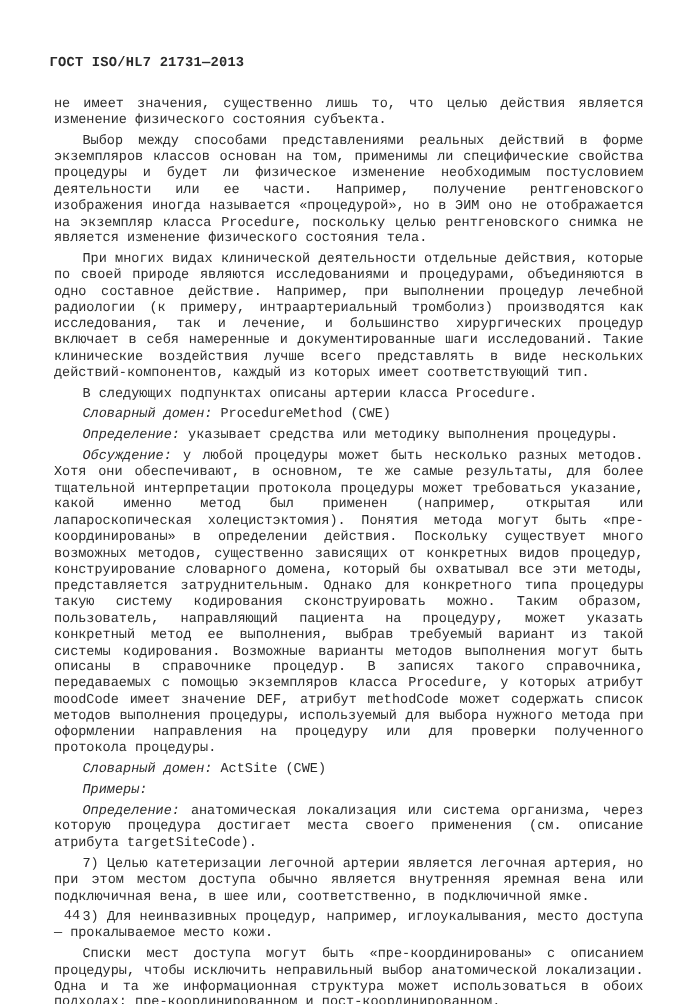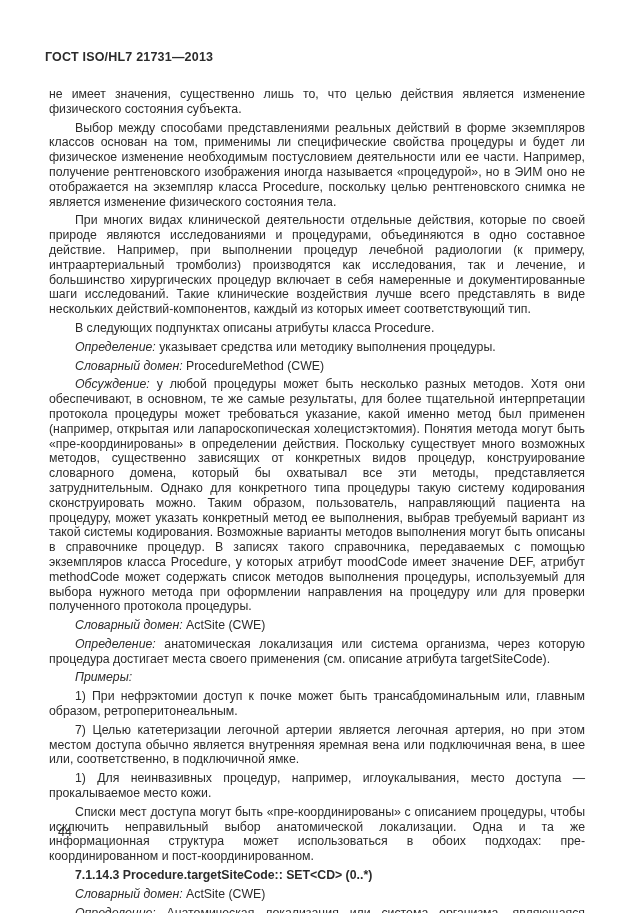--- a/index.html
+++ b/index.html
@@ -5,21 +5,21 @@
   html, body {
     margin: 0;
     padding: 0;
     background: #ffffff;
   }
   .page {
     position: relative;
     width: 630px;
     height: 913px;
     background: #ffffff;
-    font-family: Liberation Sans, sans-serif;
+    font-family: Liberation Mono, monospace;
     color: #2b2b2b;
     overflow: hidden;
   }
   .doc-header {
     position: absolute;
     left: 45px;
     top: 50px;
     font-size: 12.5px;
     font-weight: bold;
     letter-spacing: 0.2px;
@@ -58,30 +58,29 @@
 <body>
 
 <div class="page">
   <div class="doc-header">ГОСТ ISO/HL7 21731—2013</div>
 
   <div class="content">
 
   <p class="para body no-indent">не имеет значения, существенно лишь то, что целью действия является изменение физического состояния субъекта.</p>
       <p class="para body">Выбор между способами представлениями реальных действий в форме экземпляров классов основан на том, применимы ли специфические свойства процедуры и будет ли физическое изменение необходимым постусловием деятельности или ее части. Например, получение рентгеновского изображения иногда называется «процедурой», но в ЭИМ оно не отображается на экземпляр класса Procedure, поскольку целью рентгеновского снимка не является изменение физического состояния тела.</p>
       <p class="para body">При многих видах клинической деятельности отдельные действия, которые по своей природе являются исследованиями и процедурами, объединяются в одно составное действие. Например, при выполнении процедур лечебной радиологии (к примеру, интраартериальный тромболиз) производятся как исследования, так и лечение, и большинство хирургических процедур включает в себя намеренные и документированные шаги исследований. Такие клинические воздействия лучше всего представлять в виде нескольких действий-компонентов, каждый из которых имеет соответствующий тип.</p>
-      <p class="para body">В следующих подпунктах описаны атрибуты класса Procedure.</p>
+      <p class="para body">В следующих подпунктах описаны артерии класса Procedure.</p>
+      <p class="para labeled"><em>Словарный домен:</em> ProcedureMethod (CWE)</p>
       <p class="para labeled"><em>Определение:</em> указывает средства или методику выполнения процедуры.</p>
-      <p class="para labeled"><em>Словарный домен:</em> ProcedureMethod (CWE)</p>
       <p class="para labeled"><em>Обсуждение:</em> у любой процедуры может быть несколько разных методов. Хотя они обеспечивают, в основном, те же самые результаты, для более тщательной интерпретации протокола процедуры может требоваться указание, какой именно метод был применен (например, открытая или лапароскопическая холецистэктомия). Понятия метода могут быть «пре-координированы» в определении действия. Поскольку существует много возможных методов, существенно зависящих от конкретных видов процедур, конструирование словарного домена, который бы охватывал все эти методы, представляется затруднительным. Однако для конкретного типа процедуры такую систему кодирования сконструировать можно. Таким образом, пользователь, направляющий пациента на процедуру, может указать конкретный метод ее выполнения, выбрав требуемый вариант из такой системы кодирования. Возможные варианты методов выполнения могут быть описаны в справочнике процедур. В записях такого справочника, передаваемых с помощью экземпляров класса Procedure, у которых атрибут moodCode имеет значение DEF, атрибут methodCode может содержать список методов выполнения процедуры, используемый для выбора нужного метода при оформлении направления на процедуру или для проверки полученного протокола процедуры.</p>
       <p class="para labeled"><em>Словарный домен:</em> ActSite (CWE)</p>
+      <p class="para labeled"><em>Примеры:</em></p>
       <p class="para labeled"><em>Определение:</em> анатомическая локализация или система организма, через которую процедура достигает места своего применения (см. описание атрибута targetSiteCode).</p>
-      <p class="para labeled"><em>Примеры:</em></p>
-      <p class="para body">1) При нефрэктомии доступ к почке может быть трансабдоминальным или, главным образом, ретроперитонеальным.</p>
       <p class="para body">7) Целью катетеризации легочной артерии является легочная артерия, но при этом местом доступа обычно является внутренняя яремная вена или подключичная вена, в шее или, соответственно, в подключичной ямке.</p>
-      <p class="para body">1) Для неинвазивных процедур, например, иглоукалывания, место доступа — прокалываемое место кожи.</p>
+      <p class="para body">3) Для неинвазивных процедур, например, иглоукалывания, место доступа — прокалываемое место кожи.</p>
       <p class="para body">Списки мест доступа могут быть «пре-координированы» с описанием процедуры, чтобы исключить неправильный выбор анатомической локализации. Одна и та же информационная структура может использоваться в обоих подходах: пре-координированном и пост-координированном.</p>
       <p class="para heading">7.1.14.3 Procedure.targetSiteCode:: SET&lt;CD&gt; (0..*)</p>
       <p class="para labeled"><em>Словарный домен:</em> ActSite (CWE)</p>
       <p class="para labeled"><em>Определение:</em> Анатомическая локализация или система организма, являющаяся местом применения процедуры.</p>
     </div>
 
   <div class="page-number">44</div>
 </div>
 
 </body></html>

